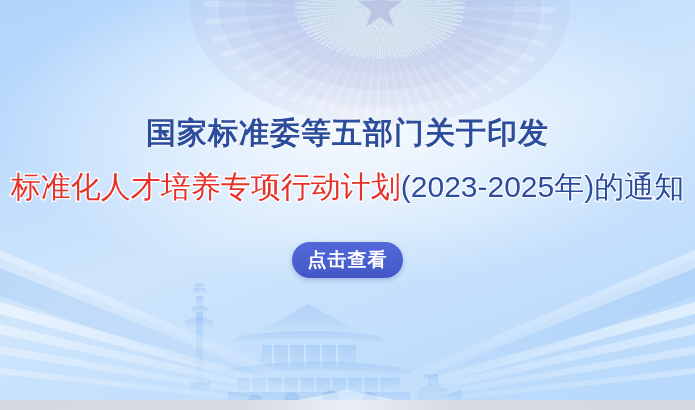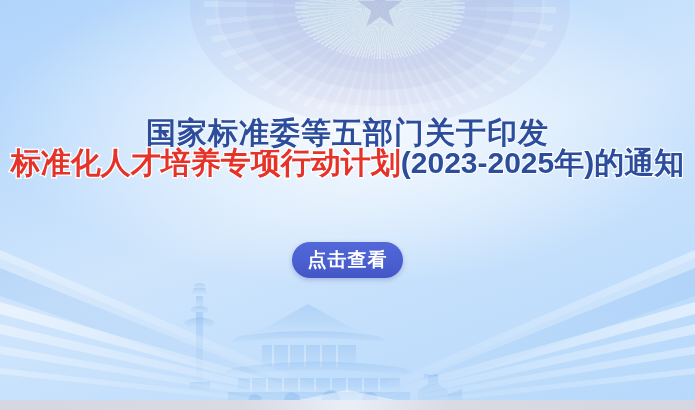--- a/index.html
+++ b/index.html
@@ -71,21 +71,22 @@
     position:absolute;left:0;top:118px;width:695px;
     text-align:center;z-index:6;
   }
   .line1{
     font-size:30px;font-weight:bold;letter-spacing:1px;
     color:#2c4c9c;
     line-height:1;
     text-shadow:0 1px 0 rgba(255,255,255,.85), 0 0 4px rgba(255,255,255,.7);
   }
   .line2{
-    font-size:30px;font-weight:bold;letter-spacing:0px;
+    margin-top:24px;
+    font-size:30px;font-weight:normal;letter-spacing:0px;
     line-height:1;white-space:nowrap;text-align:center;
   }
   .red-part{
     color:#e53329;
     -webkit-text-stroke:2.6px #ffffff;
     paint-order:stroke fill;
     text-shadow:0 0 2px rgba(255,255,255,.9);
   }
   .blue-part{
     color:#2c4c9c;

